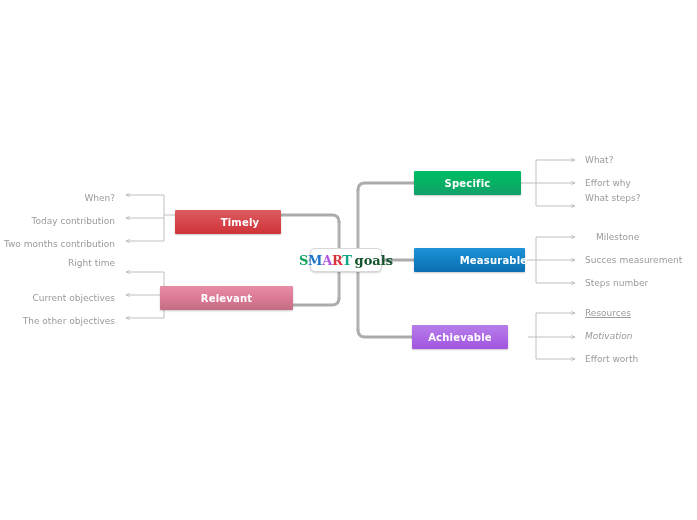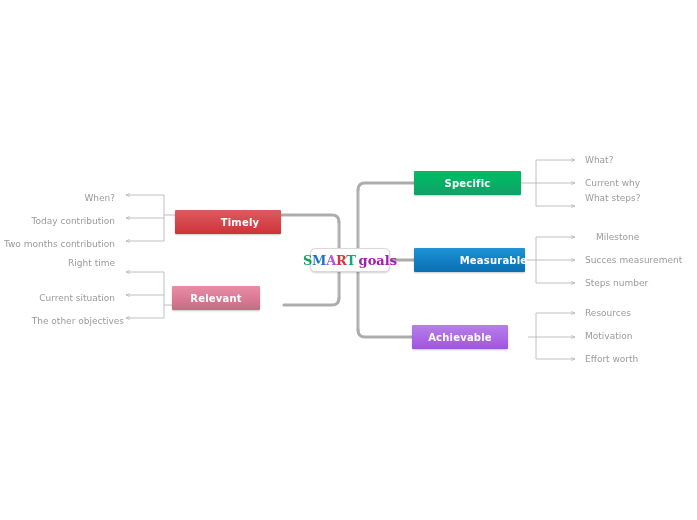--- a/index.html
+++ b/index.html
@@ -22,21 +22,21 @@
     width: 697px;
     height: 520px;
     pointer-events: none;
   }
 
   
   .center-node {
     position: absolute;
     left: 310px;
     top: 248px;
-    width: 80px;
+    width: 72px;
     height: 24px;
     box-sizing: border-box;
     background: #ffffff;
     border: 1px solid #d8d8d8;
     border-radius: 5px;
     box-shadow: 0 1px 2px rgba(0,0,0,0.18);
     display: flex;
     align-items: center;
     justify-content: center;
     z-index: 6;
@@ -50,21 +50,21 @@
   }
   .smart-word .l0 { color: #11a35e; }
   .smart-word .l1 { color: #1f74c8; }
   .smart-word .l2 { color: #b055e0; }
   .smart-word .l3 { color: #d8323a; }
   .smart-word .l4 { color: #12a886; }
   .goals-word {
     font-family: "DejaVu Serif", serif;
     font-weight: bold;
     font-size: 13px;
-    color: #a21caf;
+    color: #14532d;
     margin-left: 3px;
   }
 
   
   .branch {
     position: absolute;
     height: 24px;
     box-sizing: border-box;
     display: flex;
     align-items: center;
@@ -91,21 +91,21 @@
   .branch.achievable {
     left: 412px; top: 325px; width: 96px;
     background: linear-gradient(180deg, #b67fea 0%, #ad6ae5 48%, #a054df 100%);
   }
   .branch.timely {
     left: 175px; top: 210px; width: 106px;
     background: linear-gradient(180deg, #db5b60 0%, #d6484d 48%, #ce3238 100%);
     padding-left: 24px;
   }
   .branch.relevant {
-    left: 172px; top: 286px; width: 88px;
+    left: 160px; top: 286px; width: 133px;
     background: linear-gradient(180deg, #e88da6 0%, #dd7b96 48%, #c26d82 100%);
   }
 
   
   .leaf {
     position: absolute;
     font-size: 9px;
     color: #9b9b9b;
     white-space: nowrap;
     line-height: 11px;
@@ -196,32 +196,32 @@
     <span class="goals-word">goals</span>
   </div>
 
   <div class="branch specific">Specific</div>
   <div class="branch measurable">Measurable</div>
   <div class="branch achievable">Achievable</div>
   <div class="branch timely">Timely</div>
   <div class="branch relevant">Relevant</div>
 
   <div class="leaf right" style="left:585px; top:155px;">What?</div>
-  <div class="leaf right" style="left:585px; top:178px;">Current why</div>
+  <div class="leaf right" style="left:585px; top:178px;">Effort why</div>
   <div class="leaf right" style="left:585px; top:193px;">What steps?</div>
 
   <div class="leaf right" style="left:585px; top:232px;margin-left:11px;">Milestone</div>
   <div class="leaf right" style="left:585px; top:255px;">Succes measurement</div>
   <div class="leaf right" style="left:585px; top:278px;">Steps number</div>
 
-  <div class="leaf right" style="left:585px; top:308px;">Resources</div>
-  <div class="leaf right" style="left:585px; top:331px;">Motivation</div>
+  <div class="leaf right" style="left:585px; top:308px;text-decoration:underline;">Resources</div>
+  <div class="leaf right" style="left:585px; top:331px;font-style:italic;">Motivation</div>
   <div class="leaf right" style="left:585px; top:354px;">Effort worth</div>
 
   <div class="leaf left" style="left:115px; top:193px;">When?</div>
   <div class="leaf left" style="left:115px; top:216px;">Today contribution</div>
   <div class="leaf left" style="left:115px; top:239px;">Two months contribution</div>
 
   <div class="leaf left" style="left:115px; top:258px;">Right time</div>
-  <div class="leaf left" style="left:115px; top:293px;">Current situation</div>
-  <div class="leaf left" style="left:115px; top:316px;margin-left:9px;">The other objectives</div>
+  <div class="leaf left" style="left:115px; top:293px;">Current objectives</div>
+  <div class="leaf left" style="left:115px; top:316px;">The other objectives</div>
 
 </div>
 
 </body></html>

